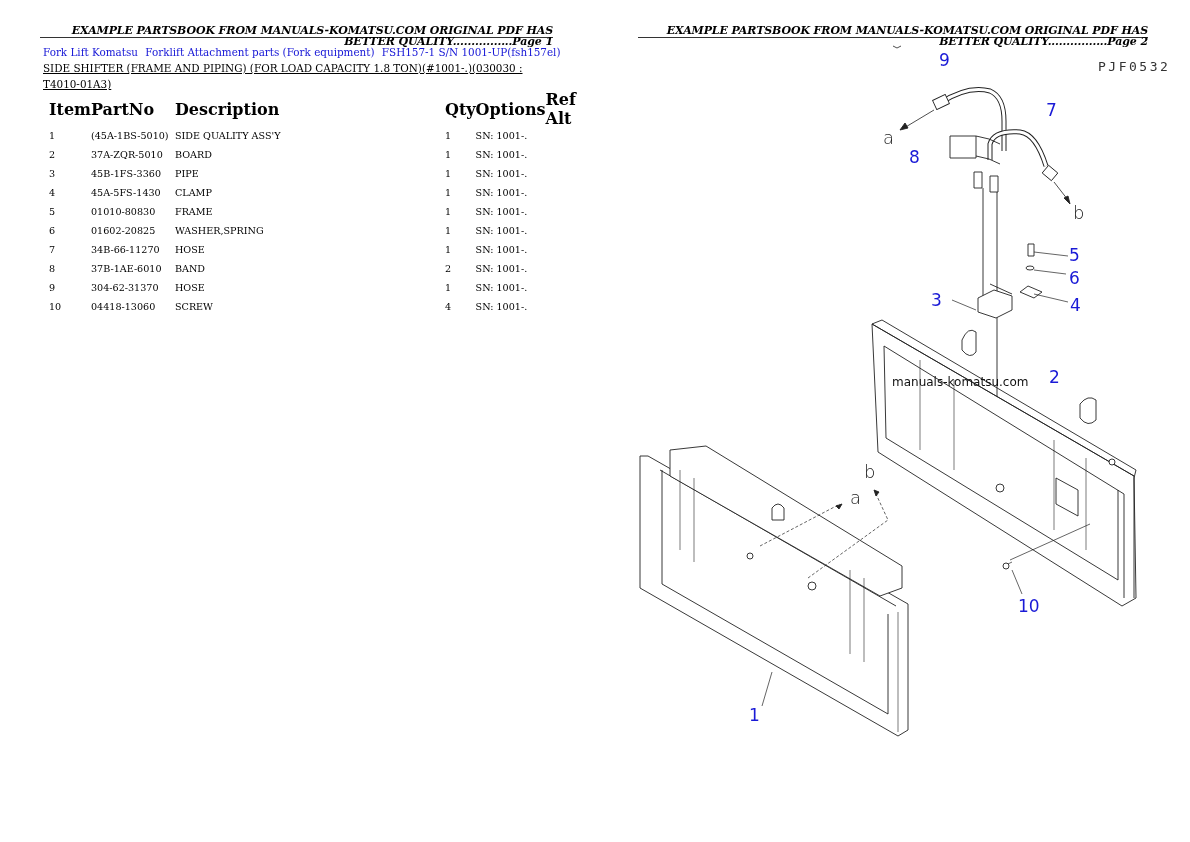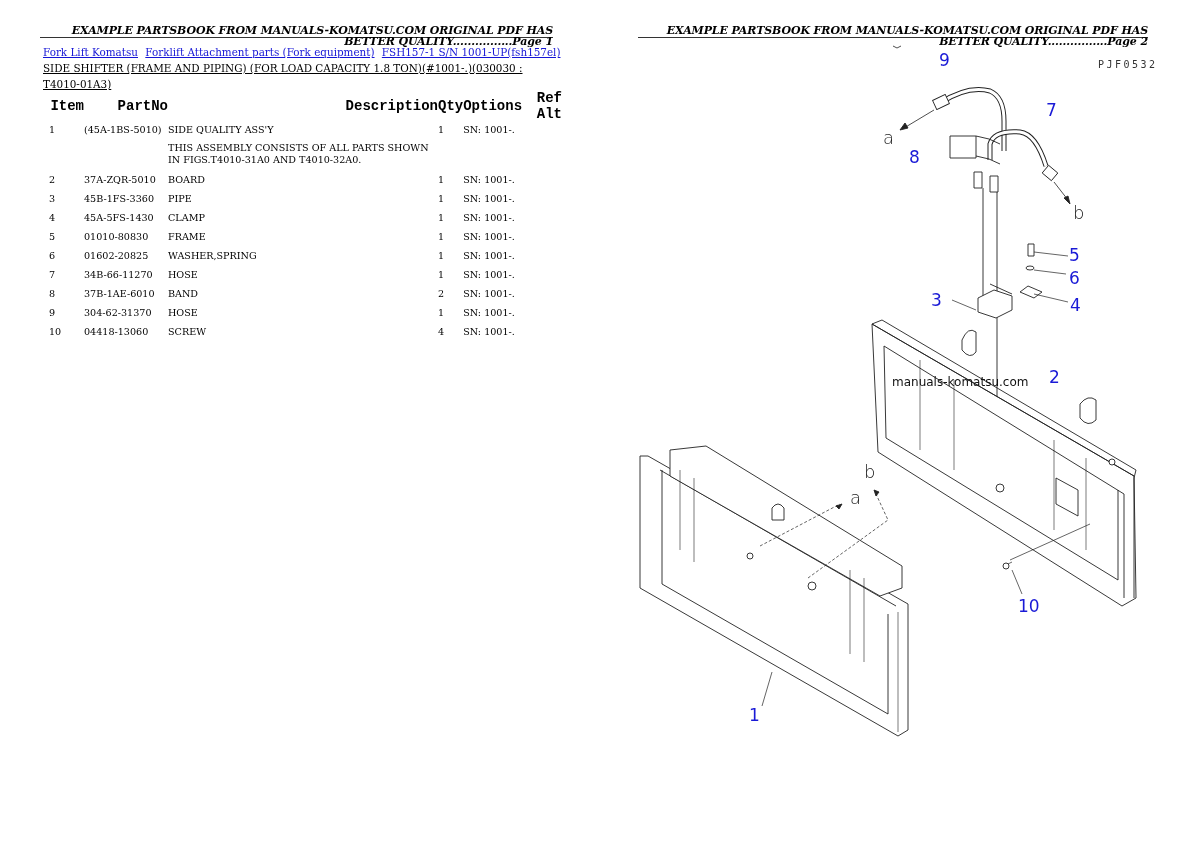--- a/index.html
+++ b/index.html
@@ -6,42 +6,42 @@
   body { width: 1190px; height: 842px; position: relative; overflow: hidden;
          font-family: "DejaVu Serif", "Liberation Serif", serif; color: #000; }
 
   .page-header { position: absolute; top: 25px; height: 12px; border-bottom: 1px solid #333;
                  font-family: "DejaVu Serif", serif; font-weight: bold; font-style: italic;
                  font-size: 11px; text-align: right; line-height: 11px; letter-spacing: -0.1px; }
   #hdr1 { left: 40px; width: 513px; }
   #hdr2 { left: 638px; width: 510px; }
 
   .breadcrumb { position: absolute; left: 43px; top: 45px; font-size: 10.4px; line-height: 14px; white-space: nowrap; }
-  .breadcrumb a { color: #1515d6; text-decoration: underline; cursor: pointer; margin-right: 4px; }
+  .breadcrumb a { color: #1515d6; cursor: pointer; margin-right: 4px; }
   .section-title { position: absolute; left: 43px; top: 60px; width: 500px; font-size: 10.4px; line-height: 16px; text-decoration: underline; }
 
   table.parts { position: absolute; left: 43px; top: 90px; border-collapse: collapse; font-size: 9.6px; }
-  table.parts th { font-weight: bold; font-size: 14px; padding: 0; height: 17px; text-align: right; font-family: Liberation Mono, monospace; }
+  table.parts th { font-weight: bold; font-size: 16px; padding: 0; height: 17px; text-align: left; }
   table.parts td { padding: 0; height: 17px; vertical-align: top; line-height: 12px; padding-top: 2px; white-space: nowrap; }
   table.parts td.desc-multi { white-space: normal; line-height: 12px; height: 30px; padding-top: 1px; }
   .c-item { width: 35px; padding-left: 6px !important; }
   .c-part { width: 84px; }
   .c-desc { width: 270px; }
   .c-qty  { width: 22px; }
   .c-opt  { width: 58px; }
   .c-ref  { width: 40px; }
   th.c-item { text-align: left; padding-left: 6px !important; }
   td.c-qty { padding-left: 1px; }
   .glyph-box { display: inline-block; width: 5px; height: 8px; border: 1px solid #000; margin-left: 1px; }
 
   .diagram { position: absolute; left: 620px; top: 40px; width: 560px; height: 720px; }
   .callout { position: absolute; font-family: "DejaVu Sans", "Liberation Sans", sans-serif;
              color: #1a1ad6; font-size: 17px; line-height: 17px; }
   .letter { position: absolute; font-family: "DejaVu Sans", sans-serif; color: #222; font-size: 18px; line-height: 18px; font-weight: 300; }
-  .figcode { position: absolute; left: 478px; top: 19px; font-family: "DejaVu Sans Mono", monospace; font-size: 10px; letter-spacing: 2.5px; color: #333; }
+  .figcode { position: absolute; left: 478px; top: 19px; font-family: "DejaVu Sans Mono", monospace; font-size: 13px; letter-spacing: 2.5px; color: #333; }
   .watermark { position: absolute; left: 272px; top: 335px; font-family: "DejaVu Sans", "Liberation Sans", sans-serif;
                font-size: 12px; color: #111; }
 </style>
 </head>
 <body>
 
 <div id="hdr1" class="page-header">EXAMPLE PARTSBOOK FROM MANUALS-KOMATSU.COM ORIGINAL PDF HAS BETTER QUALITY................Page 1</div>
 
 <div class="breadcrumb">
   <a>Fork Lift Komatsu</a>
@@ -62,28 +62,20 @@
       <th class="c-ref">Ref Alt</th>
     </tr>
   </thead>
   <tbody>
     <tr>
       <td class="c-item">1</td>
       <td class="c-part">(45A-1BS-5010)</td>
       <td class="c-desc">SIDE QUALITY ASS'Y</td>
       <td class="c-qty">1</td>
       <td class="c-opt">SN: 1001-.</td>
-      <td class="c-ref"></td>
-    </tr>
-    <tr>
-      <td class="c-item"></td>
-      <td class="c-part"></td>
-      <td class="c-desc desc-multi">THIS ASSEMBLY CONSISTS OF ALL PARTS SHOWN IN FIGS.T4010-31A0 AND T4010-32A0.</td>
-      <td class="c-qty"></td>
-      <td class="c-opt"></td>
       <td class="c-ref"></td>
     </tr>
     <tr>
       <td class="c-item">2</td>
       <td class="c-part">37A-ZQR-5010</td>
       <td class="c-desc">BOARD</td>
       <td class="c-qty">1</td>
       <td class="c-opt">SN: 1001-.</td>
       <td class="c-ref"></td>
     </tr>

